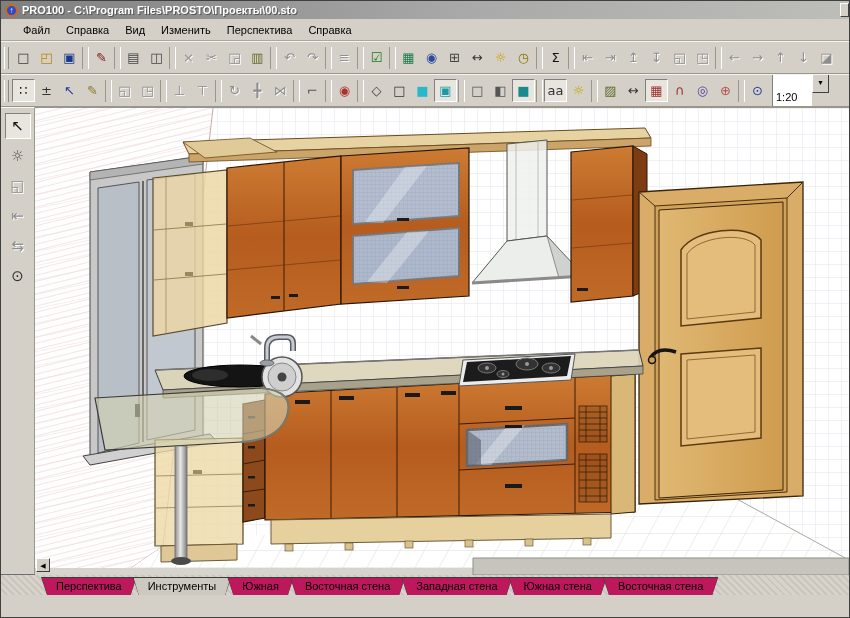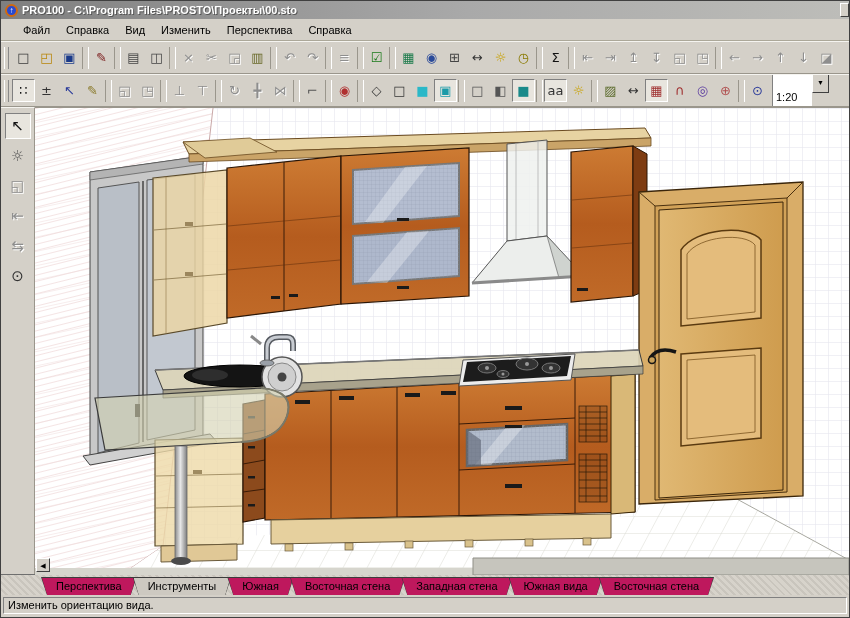--- a/index.html
+++ b/index.html
@@ -575,24 +575,21 @@
       <div class="tab">
         <div class="tab-inner"><span class="label">Южная</span></div>
       </div>
       <div class="tab">
         <div class="tab-inner"><span class="label">Восточная стена</span></div>
       </div>
       <div class="tab">
         <div class="tab-inner"><span class="label">Западная стена</span></div>
       </div>
       <div class="tab">
-        <div class="tab-inner"><span class="label">Южная вида</span></div>
+        <div class="tab-inner"><span class="label">Южная стена</span></div>
       </div>
       <div class="tab">
         <div class="tab-inner"><span class="label">Восточная стена</span></div>
       </div>
     </div>
 
-  <div class="statusbar">
-    <div class="status-panel">Изменить ориентацию вида.</div>
-  </div>
 
 </div>
 
 </body></html>

